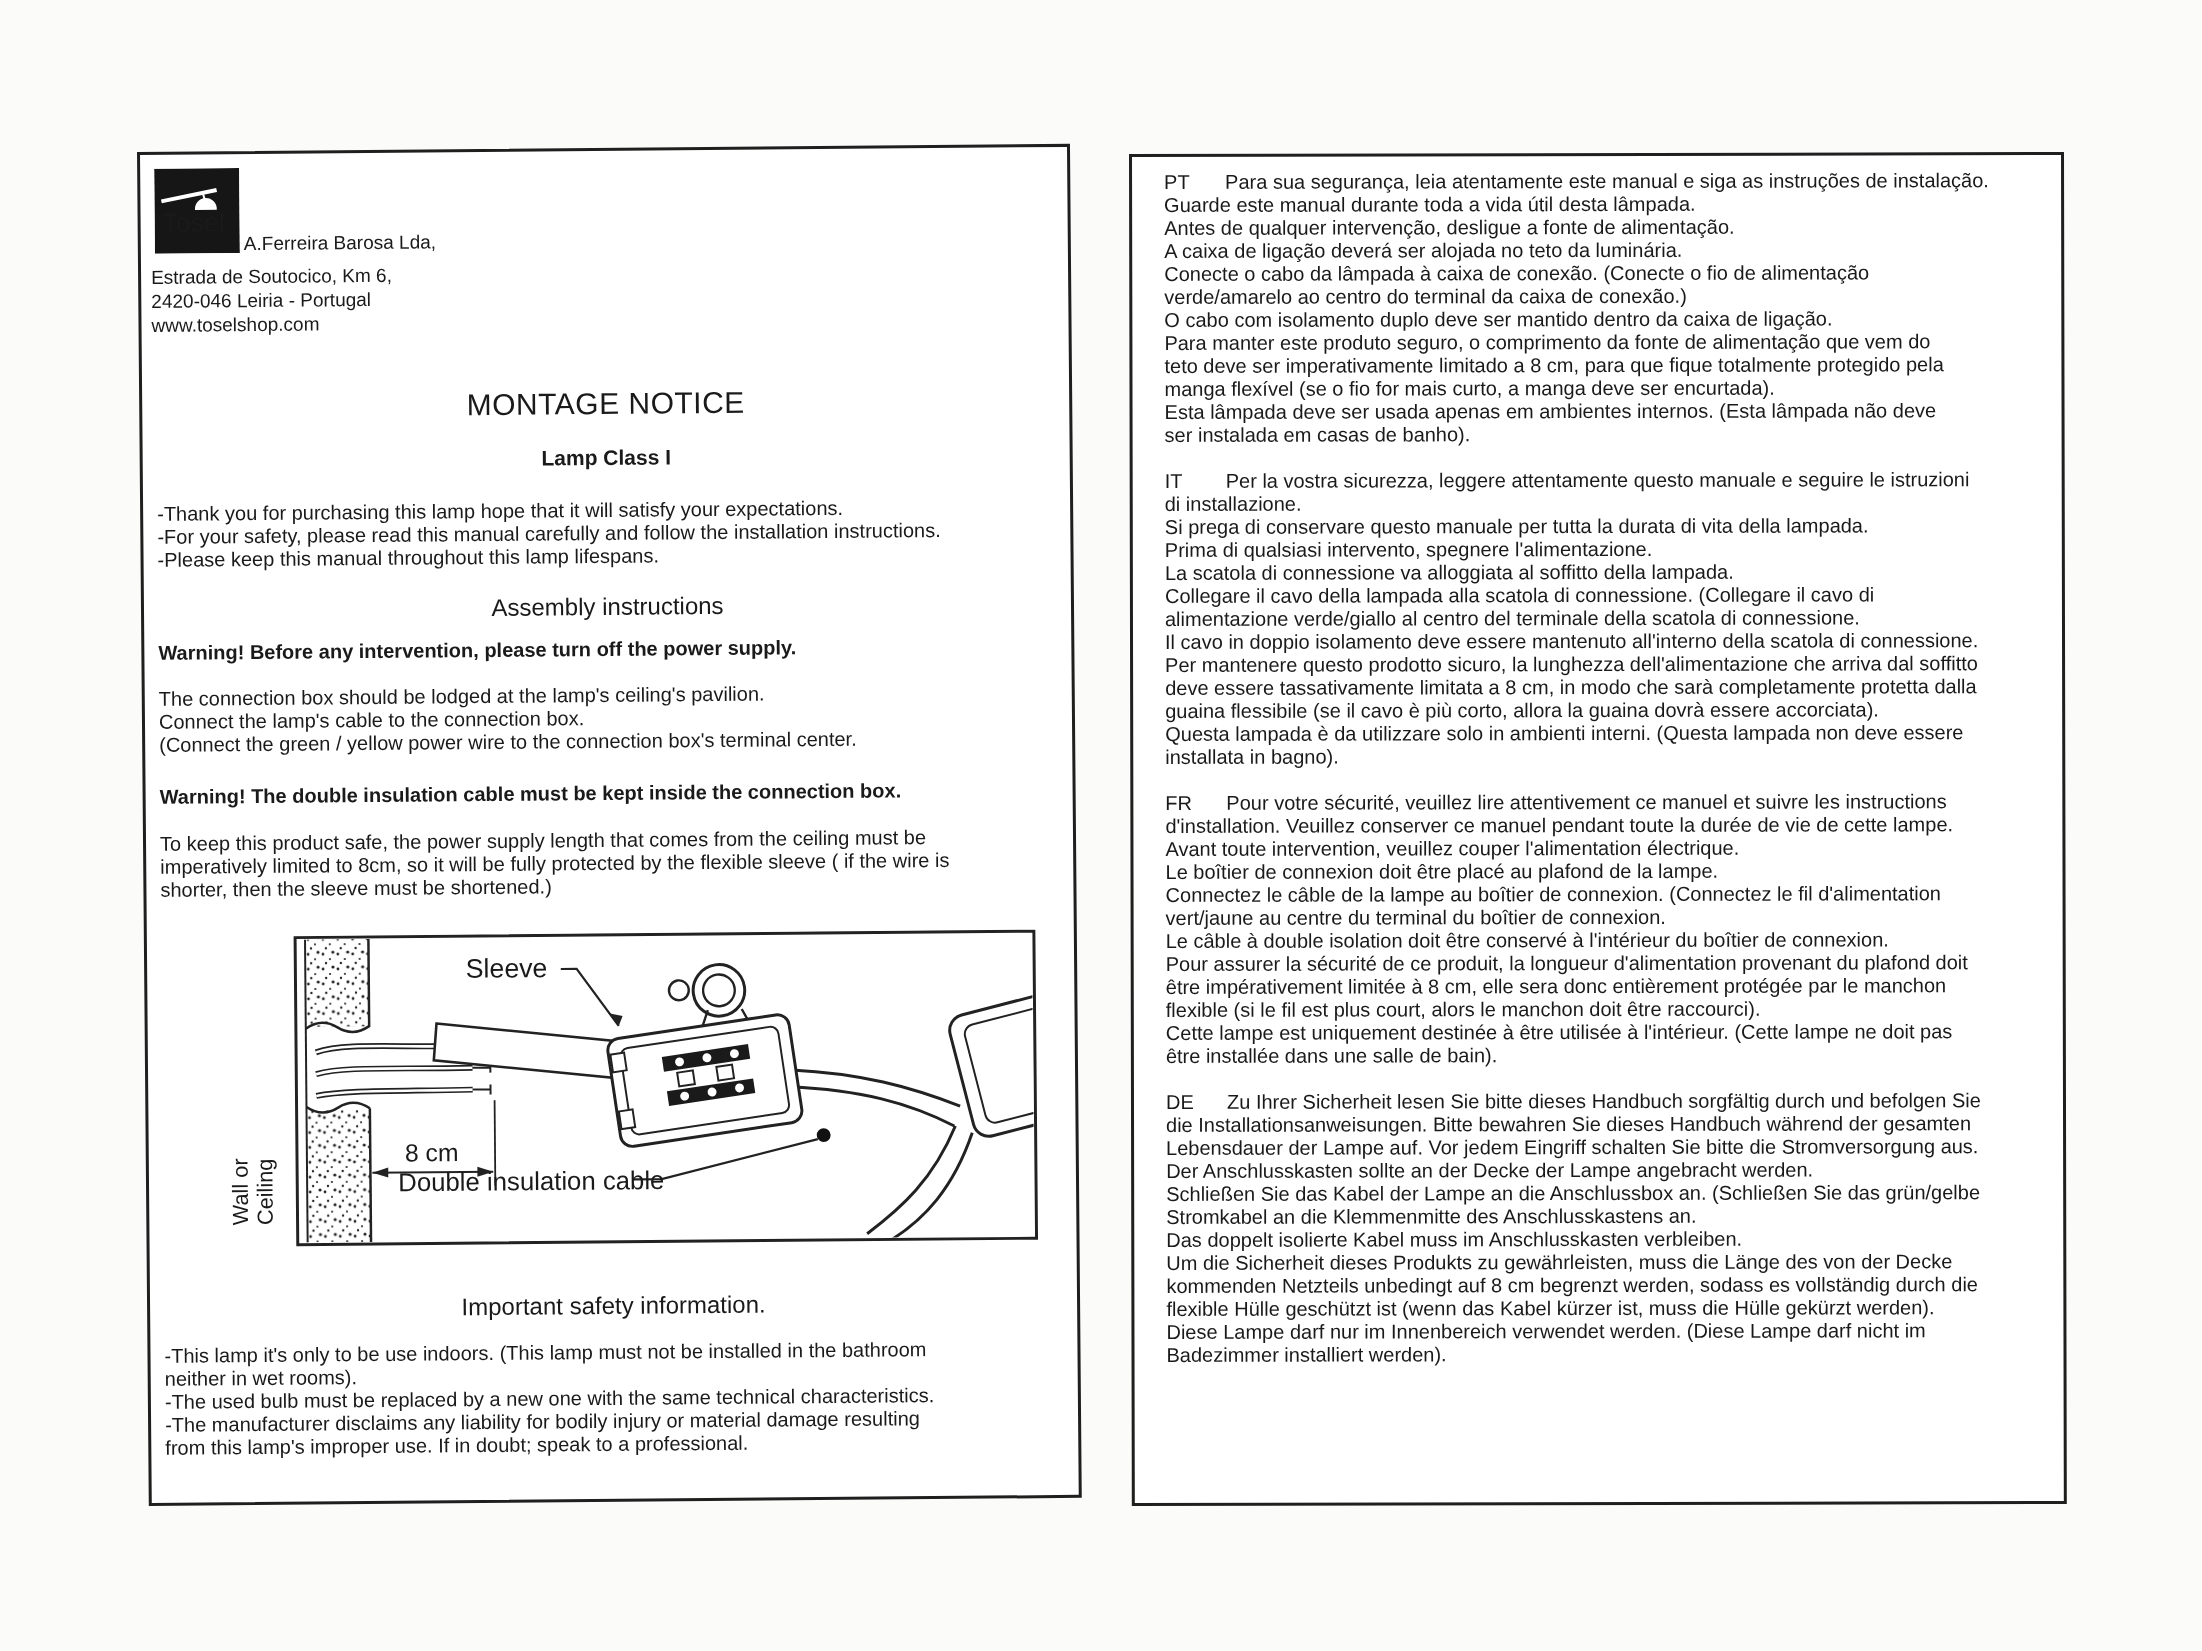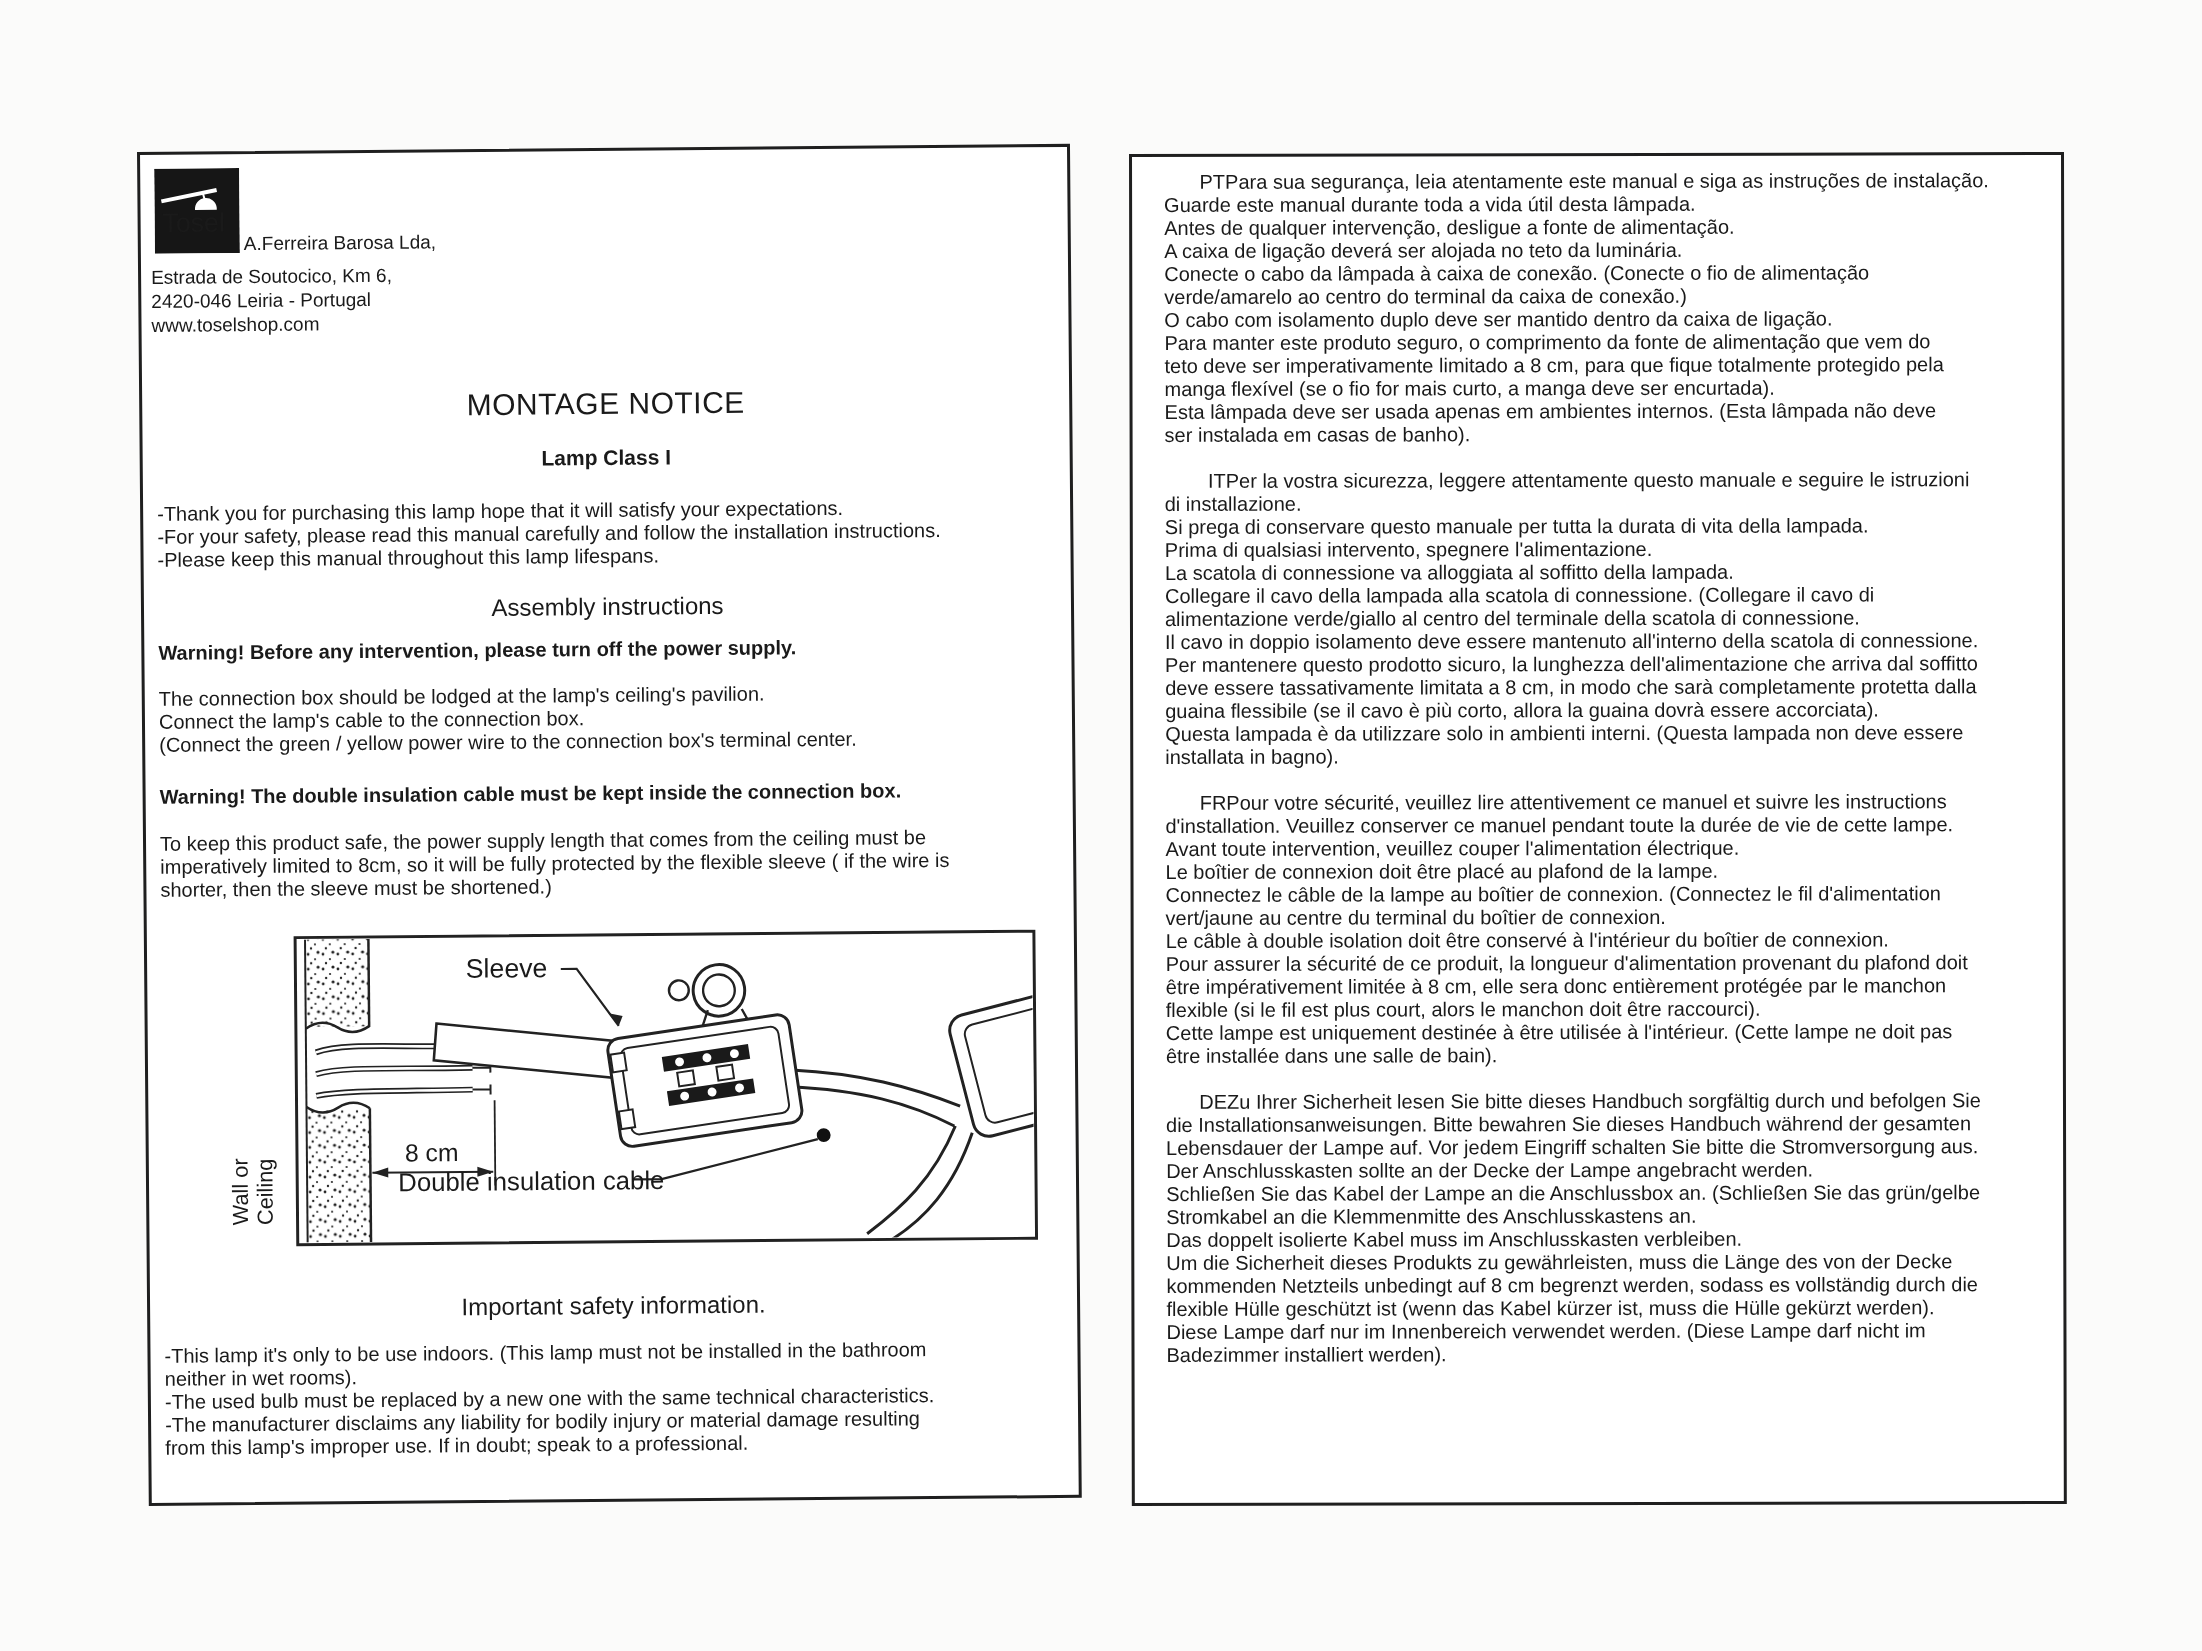--- a/index.html
+++ b/index.html
@@ -21,21 +21,21 @@
   .assembly-h{top:442px;font-size:24px;}
   .warn1{left:14px;top:487px;}
   .p1{left:14px;top:533px;}
   .warn2{left:14px;top:631px;}
   .p2{left:14px;top:678px;}
   .diagram{left:69px;top:782px;width:822px;height:312px;}
   .safety-h{top:1141px;font-size:24px;}
   .safety-t{left:14px;top:1190px;}
   .rtext{left:32px;top:14px;right:24px;font-size:20px;line-height:23px;}
   .lang-section{margin:0 0 23px 0;white-space:pre-line;}
-  .lang-code{display:inline-block;min-width:61px;white-space:normal;text-align:right;}
+  .lang-code{display:inline-block;min-width:61px;white-space:normal;}
   svg text{font-family:"Liberation Sans", sans-serif;fill:#1a1a1a;}
 </style>
 </head>
 <body>
 
 <div class="stage">
 
   <div class="page page-left">
 
     <svg class="abs logo-box" viewBox="0 0 86 86">

